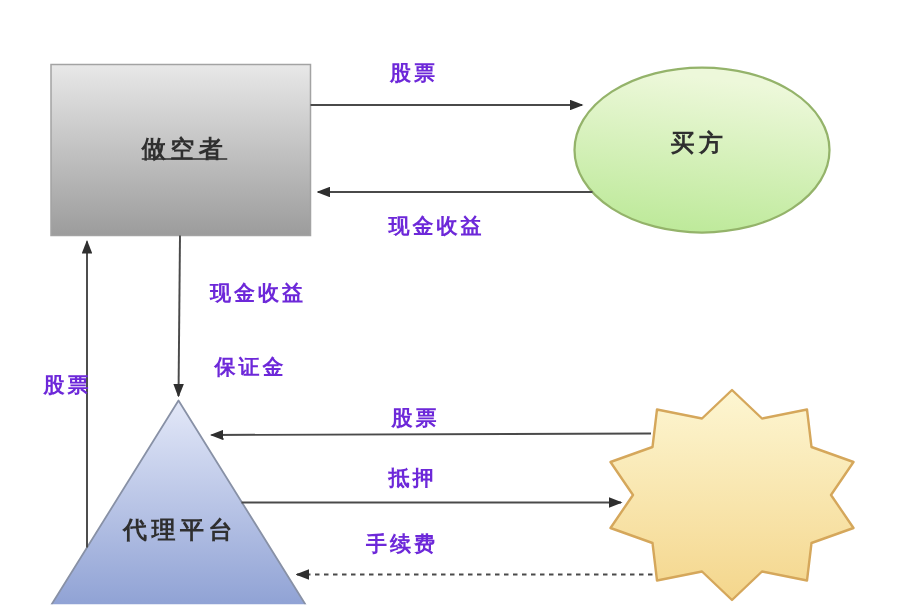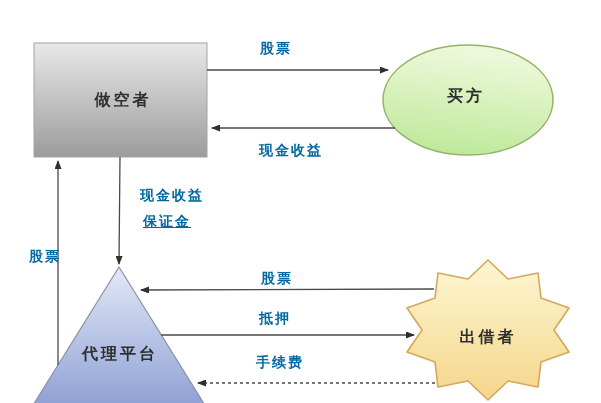--- a/index.html
+++ b/index.html
@@ -10,21 +10,21 @@
     overflow:hidden;
     font-family:"Liberation Sans","DejaVu Sans",sans-serif;
   }
   .stage svg{position:absolute;left:0;top:0;}
   .lbl{
     position:absolute;
     transform:translate(-50%,-50%);
     font-size:14px;
     font-weight:600;
     letter-spacing:2px;
-    color:#0369a1;
+    color:#6d28d9;
     white-space:nowrap;
     user-select:none;
   }
   .node-lbl{
     font-size:16px;
     letter-spacing:3px;
     color:#2f2f2f;
   }
 </style>
 </head>
@@ -67,26 +67,25 @@
       <line x1="207" y1="70" x2="388" y2="70" marker-end="url(#arrow)"></line>
       <line x1="395" y1="128" x2="212" y2="128" marker-end="url(#arrow)"></line>
       <line x1="120" y1="157" x2="119" y2="264" marker-end="url(#arrow)"></line>
       <line x1="58" y1="365" x2="58" y2="161" marker-end="url(#arrow)"></line>
       <line x1="434" y1="289" x2="141" y2="290" marker-end="url(#arrow)"></line>
       <line x1="161" y1="335" x2="414" y2="335" marker-end="url(#arrow)"></line>
       <line x1="435" y1="383" x2="198" y2="383" stroke-dasharray="3 3" marker-end="url(#arrow)"></line>
     </g>
   </svg>
 
-  <div class="lbl node-lbl" style="left:123px;top:100px;">做空者</div>
+  <div class="lbl node-lbl" style="left:123px;top:100px;text-decoration:underline;">做空者</div>
   <div class="lbl node-lbl" style="left:466px;top:96px;font-family:Liberation Mono, monospace;">买方</div>
   <div class="lbl node-lbl" style="left:120px;top:354px;">代理平台</div>
-  <div class="lbl node-lbl" style="left:488px;top:337px;">出借者</div>
 
   <div class="lbl" style="left:276px;top:49px;">股票</div>
   <div class="lbl" style="left:291px;top:151px;">现金收益</div>
   <div class="lbl" style="left:172px;top:196px;">现金收益</div>
-  <div class="lbl" style="left:167px;top:222px;text-decoration:underline;">保证金</div>
+  <div class="lbl" style="left:167px;top:245px;">保证金</div>
   <div class="lbl" style="left:45px;top:257px;">股票</div>
   <div class="lbl" style="left:277px;top:279px;">股票</div>
   <div class="lbl" style="left:275px;top:319px;">抵押</div>
-  <div class="lbl" style="left:280px;top:363px;">手续费</div>
+  <div class="lbl" style="left:268px;top:363px;">手续费</div>
 </div>
 
 </body></html>

